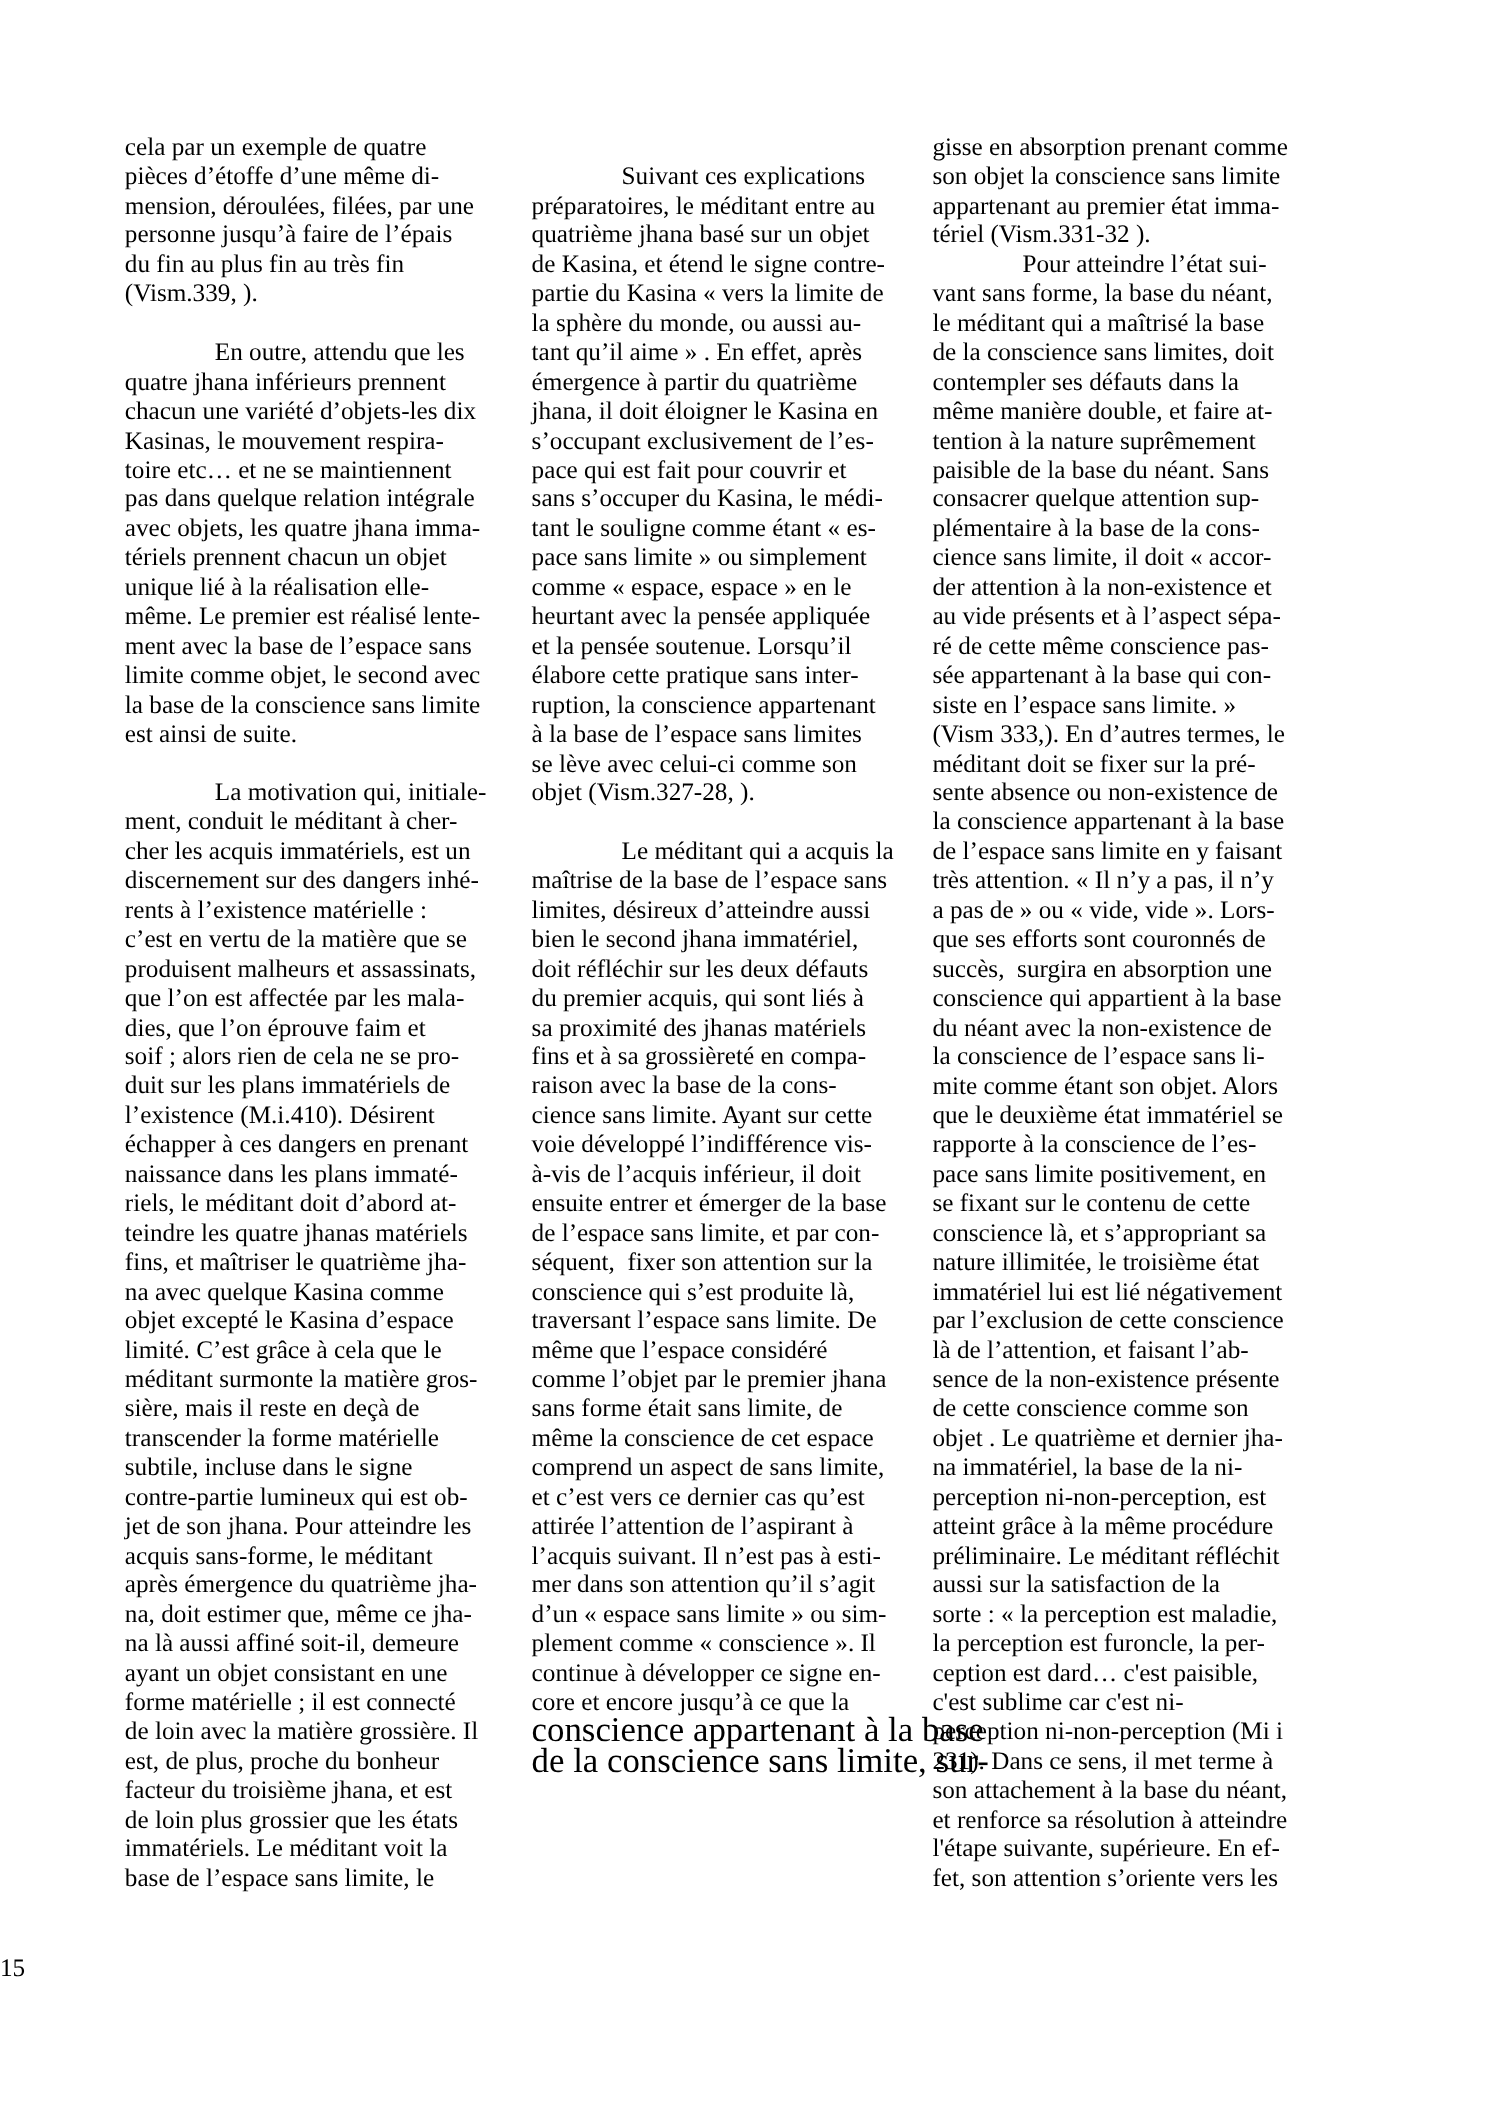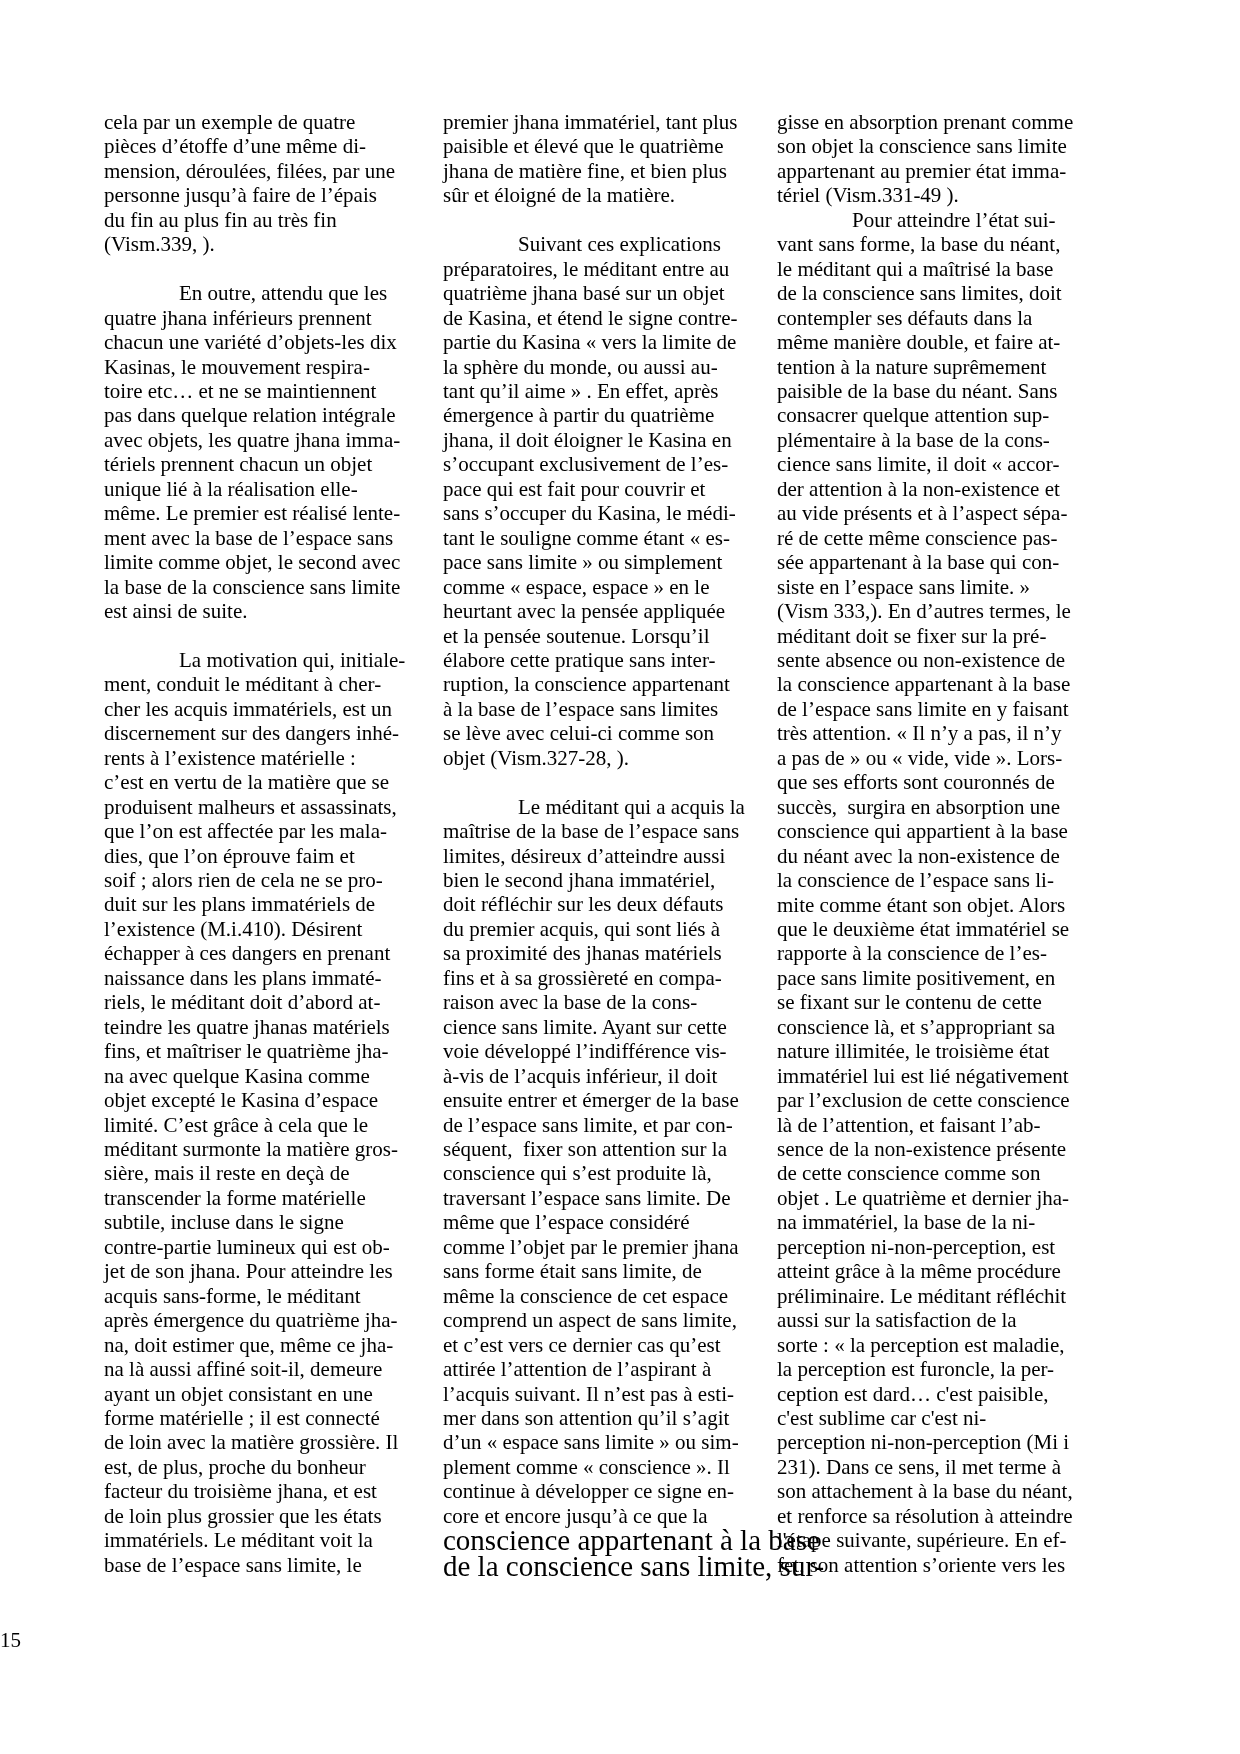--- a/index.html
+++ b/index.html
@@ -106,24 +106,20 @@
 forme matérielle ; il est connecté
 de loin avec la matière grossière. Il
 est, de plus, proche du bonheur
 facteur du troisième jhana, et est
 de loin plus grossier que les états
 immatériels. Le méditant voit la
 base de l’espace sans limite, le</div>
   </div>
 
   <div class="col col-2">
-    <div class="para">premier jhana immatériel, tant plus
-paisible et élevé que le quatrième
-jhana de matière fine, et bien plus
-sûr et éloigné de la matière.</div>
     <div class="para gap indent">Suivant ces explications
 préparatoires, le méditant entre au
 quatrième jhana basé sur un objet
 de Kasina, et étend le signe contre-
 partie du Kasina « vers la limite de
 la sphère du monde, ou aussi au-
 tant qu’il aime » . En effet, après
 émergence à partir du quatrième
 jhana, il doit éloigner le Kasina en
 s’occupant exclusivement de l’es-
@@ -170,21 +166,21 @@
 continue à développer ce signe en-
 core et encore jusqu’à ce que la</div>
     <div class="para big">conscience appartenant à la base
 de la conscience sans limite, sur-</div>
   </div>
 
   <div class="col col-3">
     <div class="para">gisse en absorption prenant comme
 son objet la conscience sans limite
 appartenant au premier état imma-
-tériel (Vism.331-49 ).</div>
+tériel (Vism.331-32 ).</div>
     <div class="para indent">Pour atteindre l’état sui-
 vant sans forme, la base du néant,
 le méditant qui a maîtrisé la base
 de la conscience sans limites, doit
 contempler ses défauts dans la
 même manière double, et faire at-
 tention à la nature suprêmement
 paisible de la base du néant. Sans
 consacrer quelque attention sup-
 plémentaire à la base de la cons-

